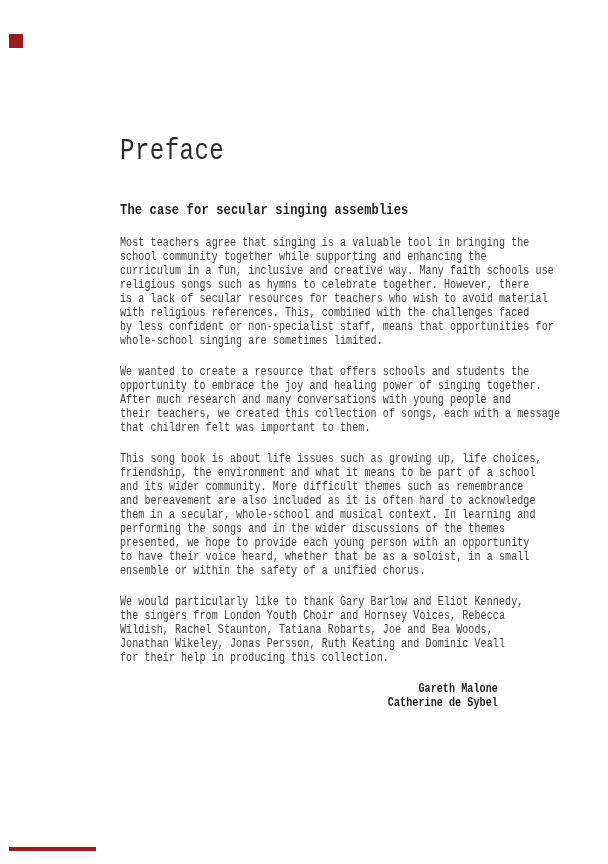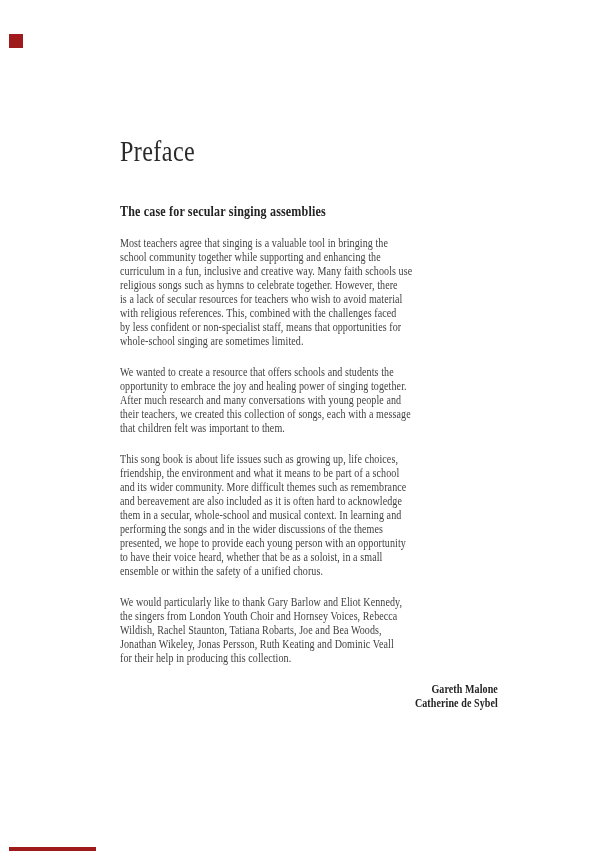--- a/index.html
+++ b/index.html
@@ -6,21 +6,21 @@
     margin: 0;
     padding: 0;
     background: #ffffff;
   }
   .page {
     position: relative;
     width: 608px;
     height: 864px;
     background: #ffffff;
     overflow: hidden;
-    font-family: Liberation Serif, serif;
+    font-family: Liberation Mono, monospace;
   }
   .corner-square {
     position: absolute;
     left: 9px;
     top: 34px;
     width: 14px;
     height: 14px;
     background: #9e1a1d;
   }
   .footer-line {

